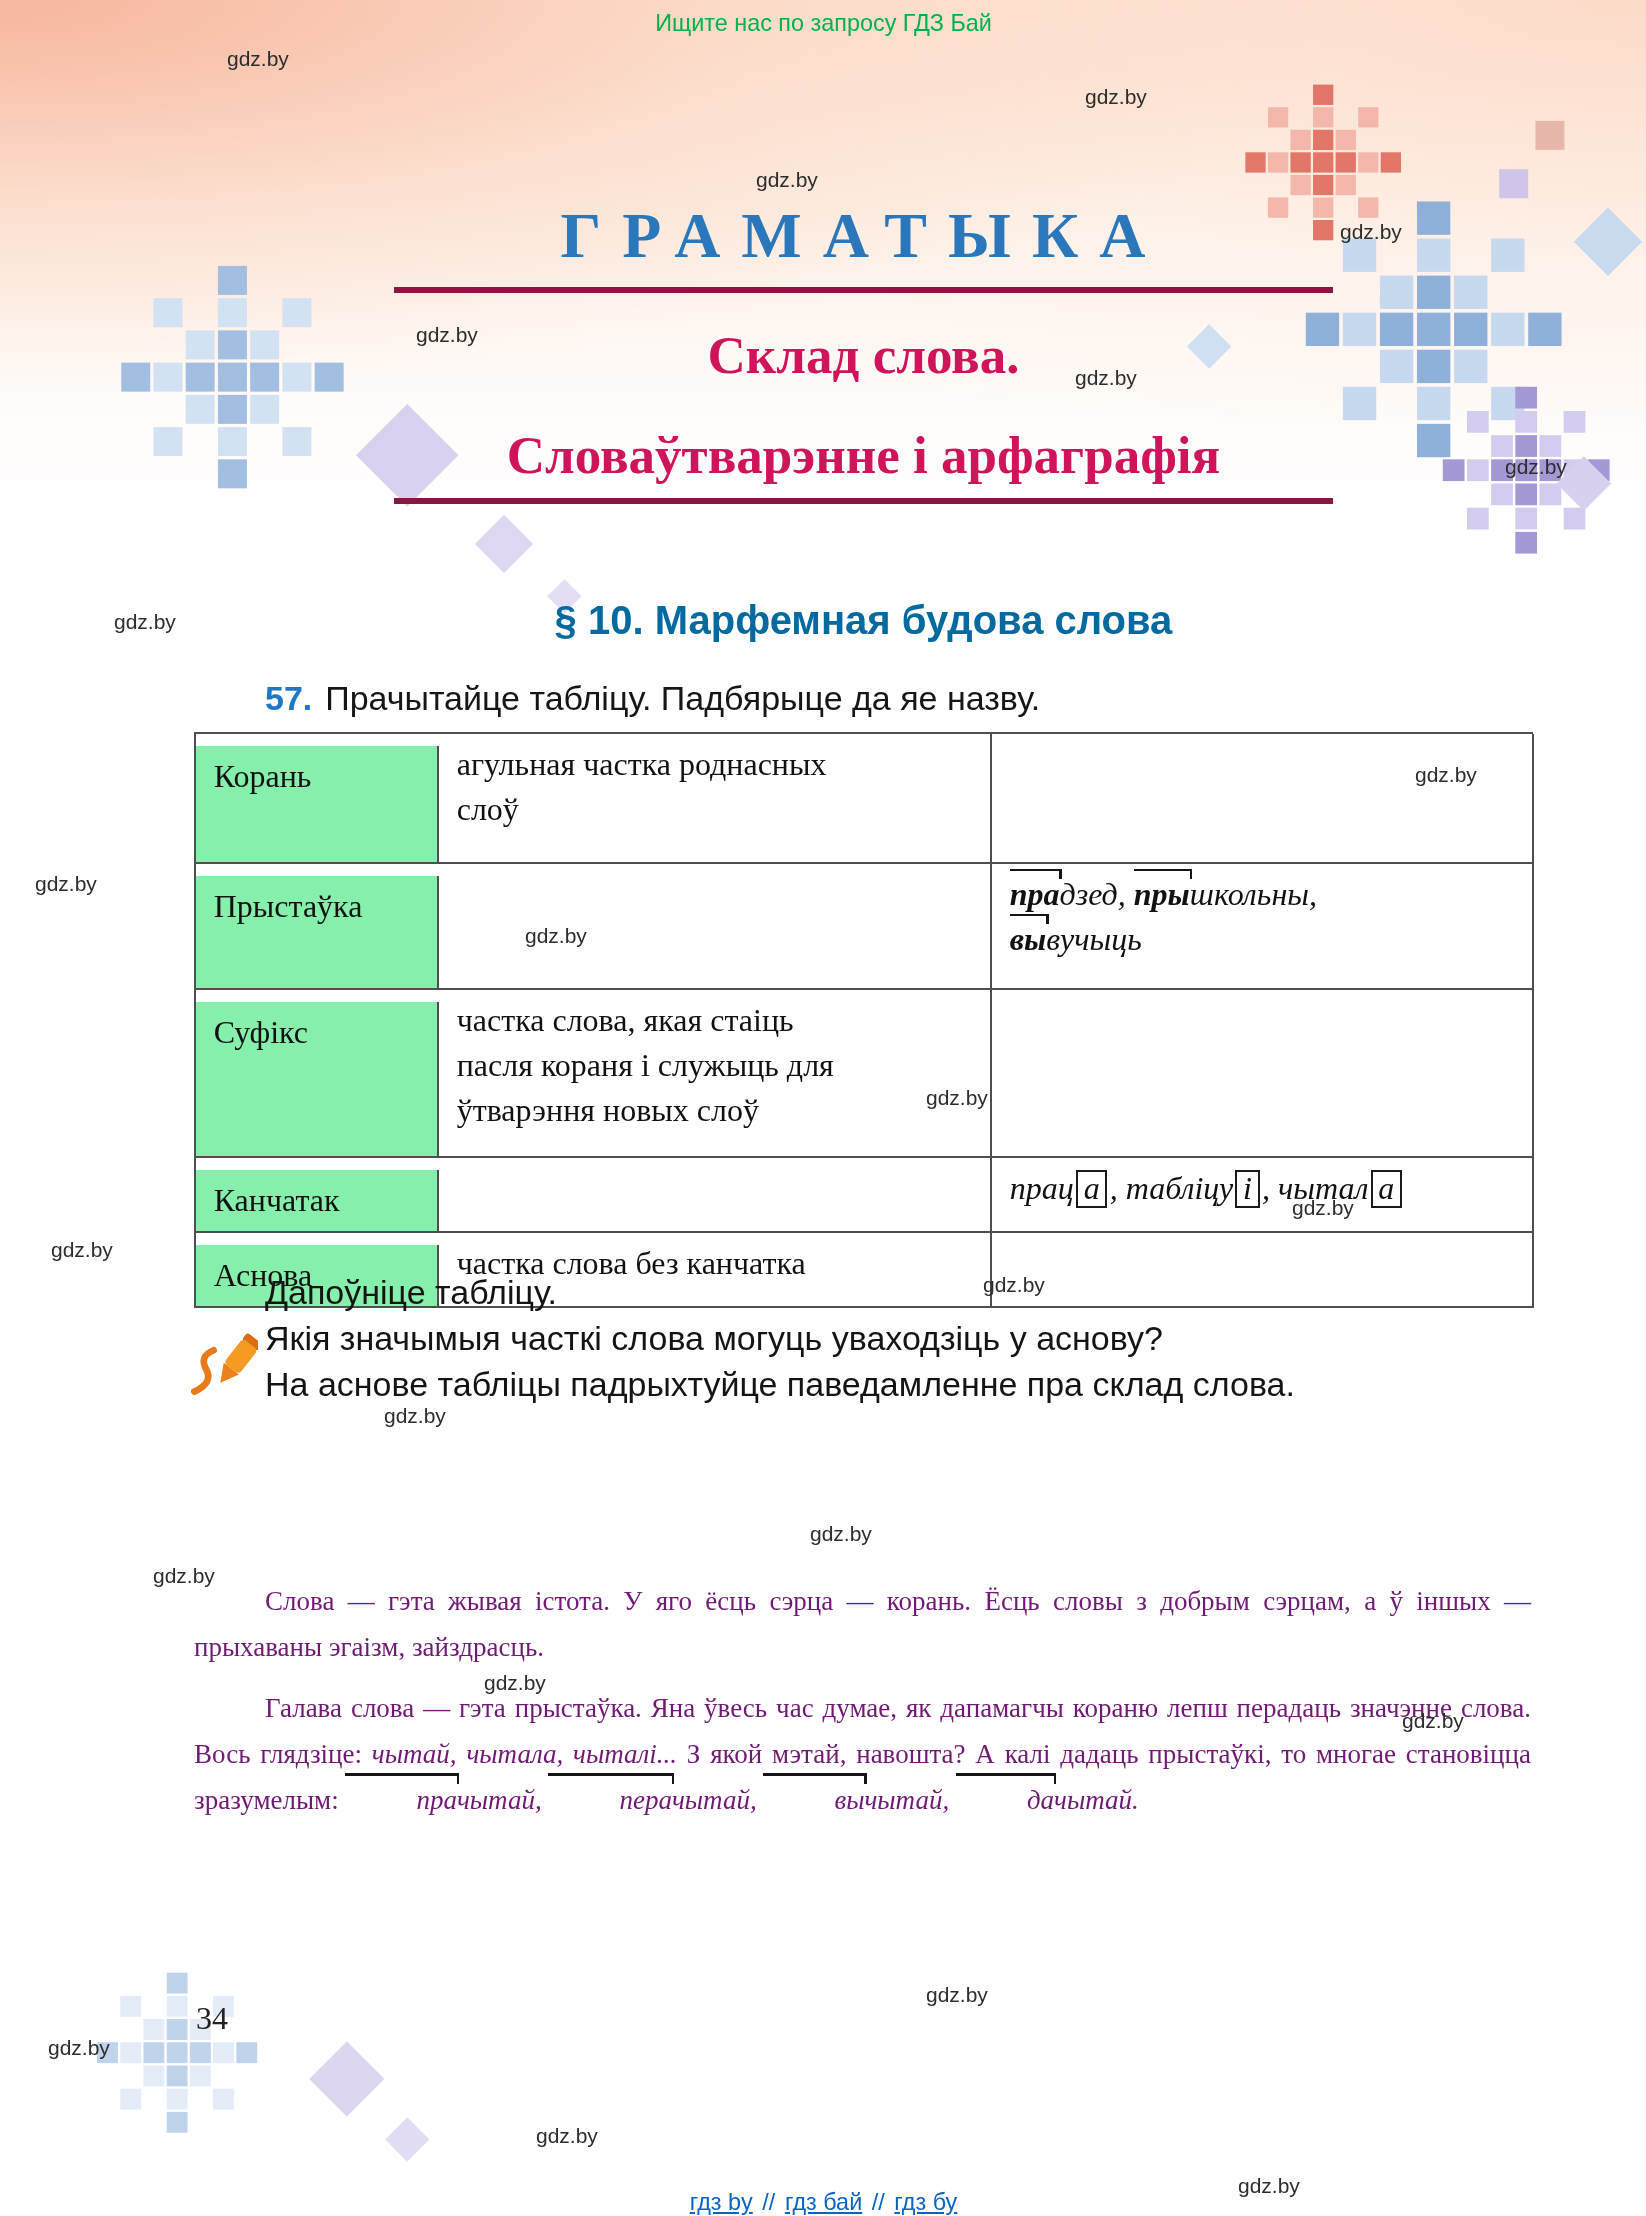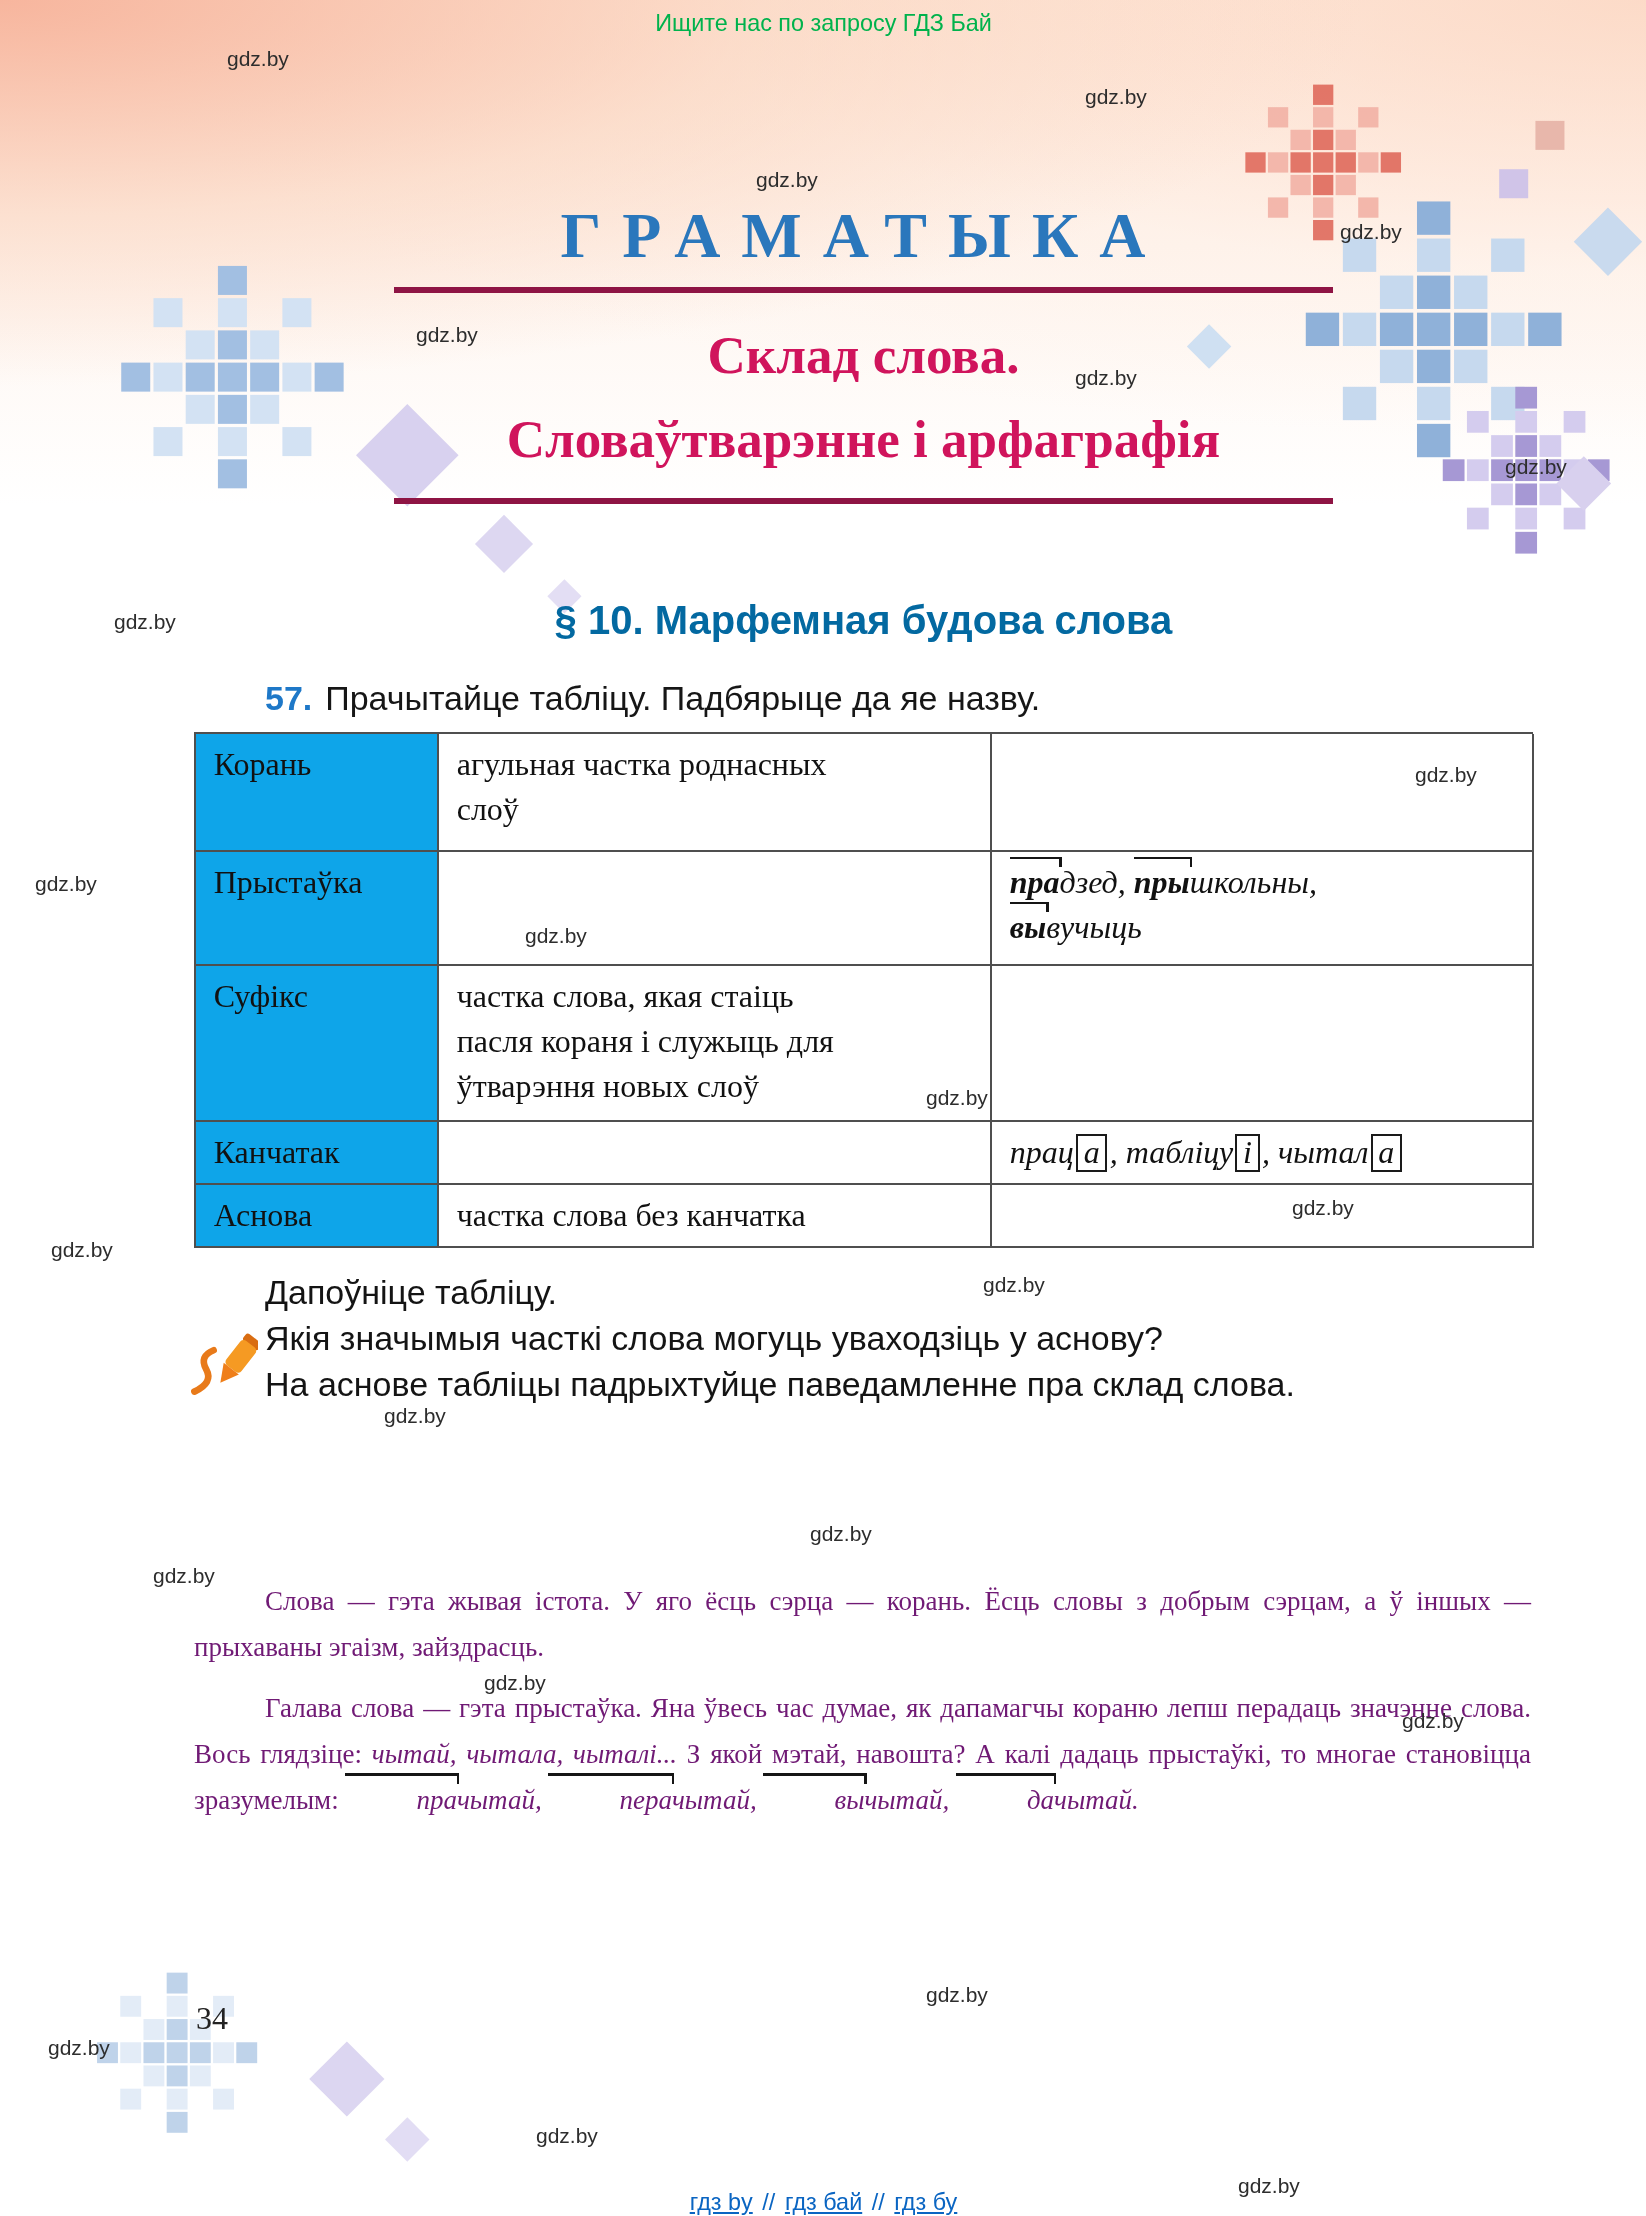--- a/index.html
+++ b/index.html
@@ -39,21 +39,21 @@
   }
   .rule { position:absolute; left:0; width:100%; height:5.6px; background:#8e1444; }
   .rule-1 { top:287px; }
   .rule-2 { top:498px; }
   .h-sub {
     position:absolute; left:0; width:100%; text-align:center;
     font-family:"Liberation Serif","DejaVu Serif",serif; font-weight:bold;
     font-size:53px; color:#d0145c; line-height:1.2;
   }
   .h-sub1 { top:324px; }
-  .h-sub2 { top:408px; }
+  .h-sub2 { top:424px; }
   .h-section {
     position:absolute; top:598px; left:0; width:100%; text-align:center;
     font-family:Liberation Sans, sans-serif; font-weight:bold;
     font-size:40px; color:#0369a1; line-height:1.1;
   }
 
   
   .ex-header { position:absolute; z-index:2; font-size:34px; line-height:47px; color:#161616; }
   #ex57 { left:265px; top:675px; width:1266px; }
   #ex58 { left:194px; top:1472px; width:1337px; text-align:justify; text-indent:71px; }
@@ -68,21 +68,21 @@
   .t-row:nth-child(1) .t-cell { min-height:118px; }
   .t-row:nth-child(2) .t-cell { min-height:114px; }
   .t-row:nth-child(3) .t-cell { min-height:156px; }
   .t-row:nth-child(4) .t-cell { min-height:61px; }
   .t-row:nth-child(5) .t-cell { min-height:62px; }
   .t-cell {
     border-right:2.4px solid #4f4f4f; border-bottom:2.4px solid #4f4f4f;
     padding:8px 17.7px; font-family:"Liberation Serif","DejaVu Serif",serif;
     font-size:32px; line-height:45px; color:#111;
   }
-  .t-term { background:#0ea5e9; }
+  .t-term { background:#86efac;margin-top:12px; }
 
   
   .i  { font-style:italic; }
   .bi { font-style:italic; font-weight:bold; }
   .pre { position:relative; display:inline-block; }
   .pre::before { content:""; position:absolute; left:0; right:-2.4px; top:-3.2px; height:2.4px; background:#151515; }
   .pre::after  { content:""; position:absolute; right:-2.4px; top:-3.2px; width:2.4px; height:10.5px; background:#151515; }
   .end { display:inline-block; border:2.4px solid #1a1a1a; padding:0 5.6px; margin:0 2.4px; line-height:1.05; }
 
   

